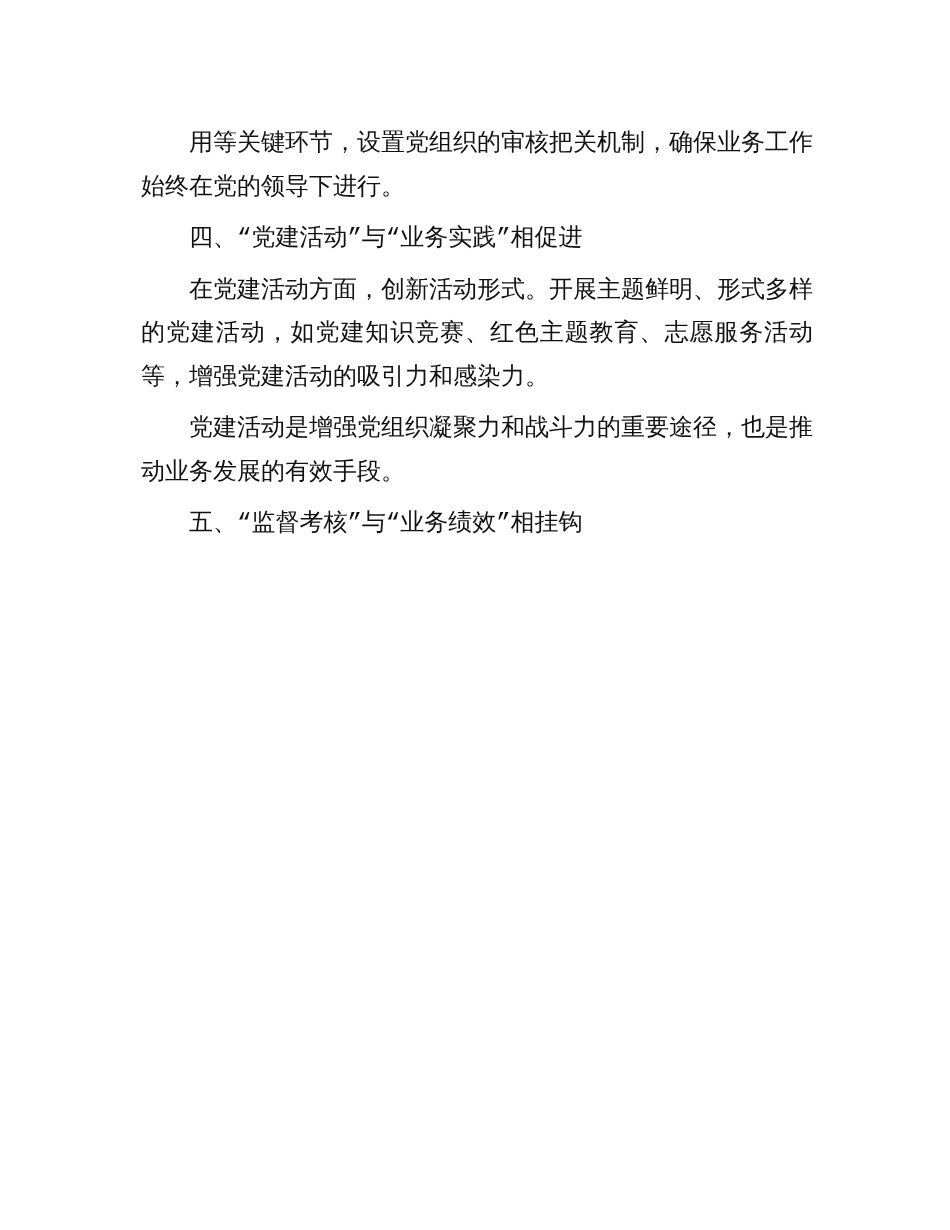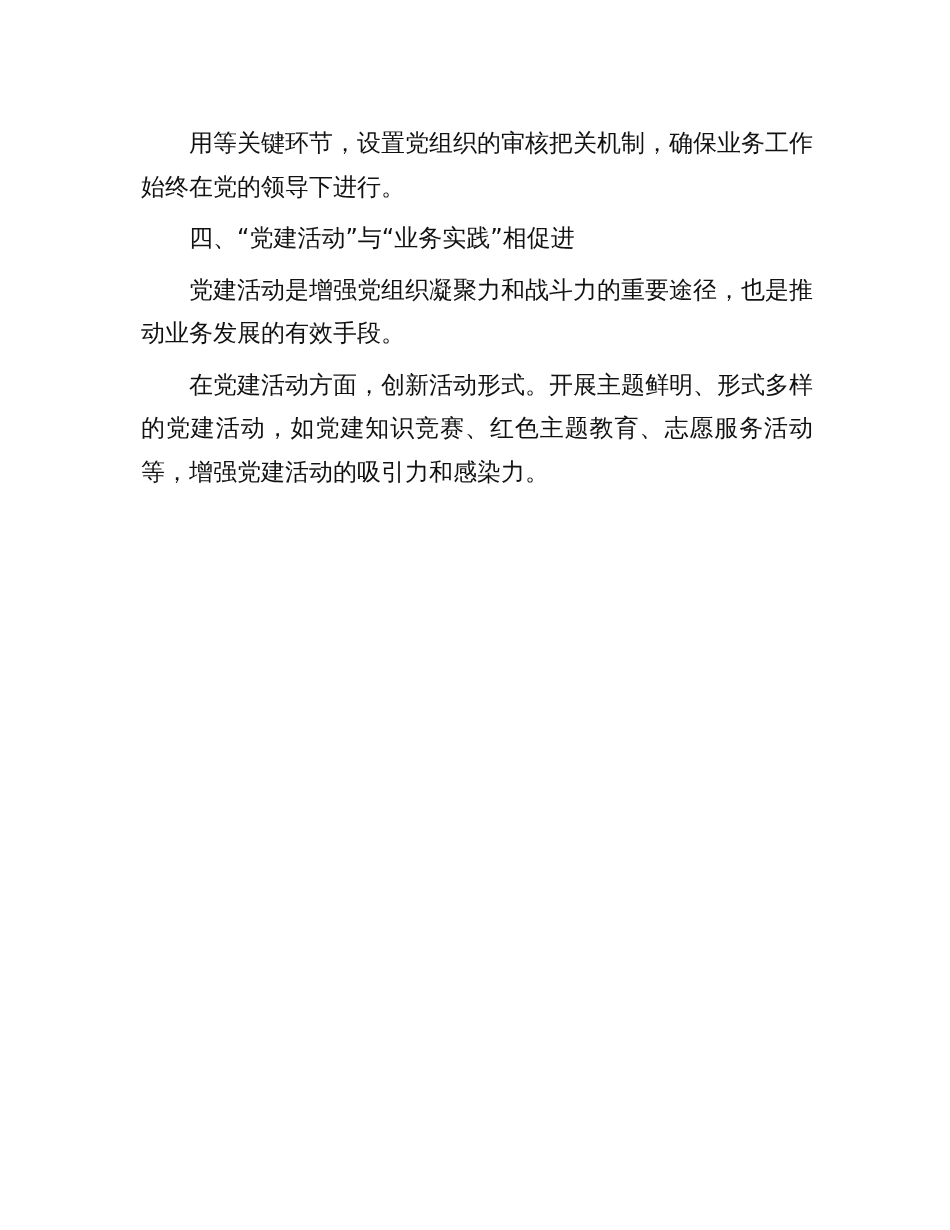--- a/index.html
+++ b/index.html
@@ -13,35 +13,37 @@
       position: relative;
       overflow: hidden;
       font-family: "DejaVu Sans", "Liberation Sans", sans-serif;
       color: #111111;
     }
     .page {
       position: absolute;
       left: 141px;
       top: 122px;
       width: 672px;
+      font-family: Liberation Mono, monospace;
     }
     .para {
       margin: 0 0 8px 0;
       font-size: 24px;
       line-height: 43.5px;
       text-indent: 48px;
       letter-spacing: 0px;
       text-align: justify;
       word-break: break-all;
     }
     .para.heading {
       margin-bottom: 8px;
     }
   </style>
 </head>
 <body>
 
 <div class="page">
   <p class="para">用等关键环节，设置党组织的审核把关机制，确保业务工作始终在党的领导下进行。</p>
   <p class="para heading">四、“党建活动”与“业务实践”相促进</p>
+  <p class="para">在党建活动方面，创新活动形式。开展主题鲜明、形式多样的党建活动，如党建知识竞赛、红色主题教育、志愿服务活动等，增强党建活动的吸引力和感染力。</p>
   <p class="para">党建活动是增强党组织凝聚力和战斗力的重要途径，也是推动业务发展的有效手段。</p>
-  <p class="para">在党建活动方面，创新活动形式。开展主题鲜明、形式多样的党建活动，如党建知识竞赛、红色主题教育、志愿服务活动等，增强党建活动的吸引力和感染力。</p>
+  <p class="para heading">五、“监督考核”与“业务绩效”相挂钩</p>
 </div>
 
 </body></html>

